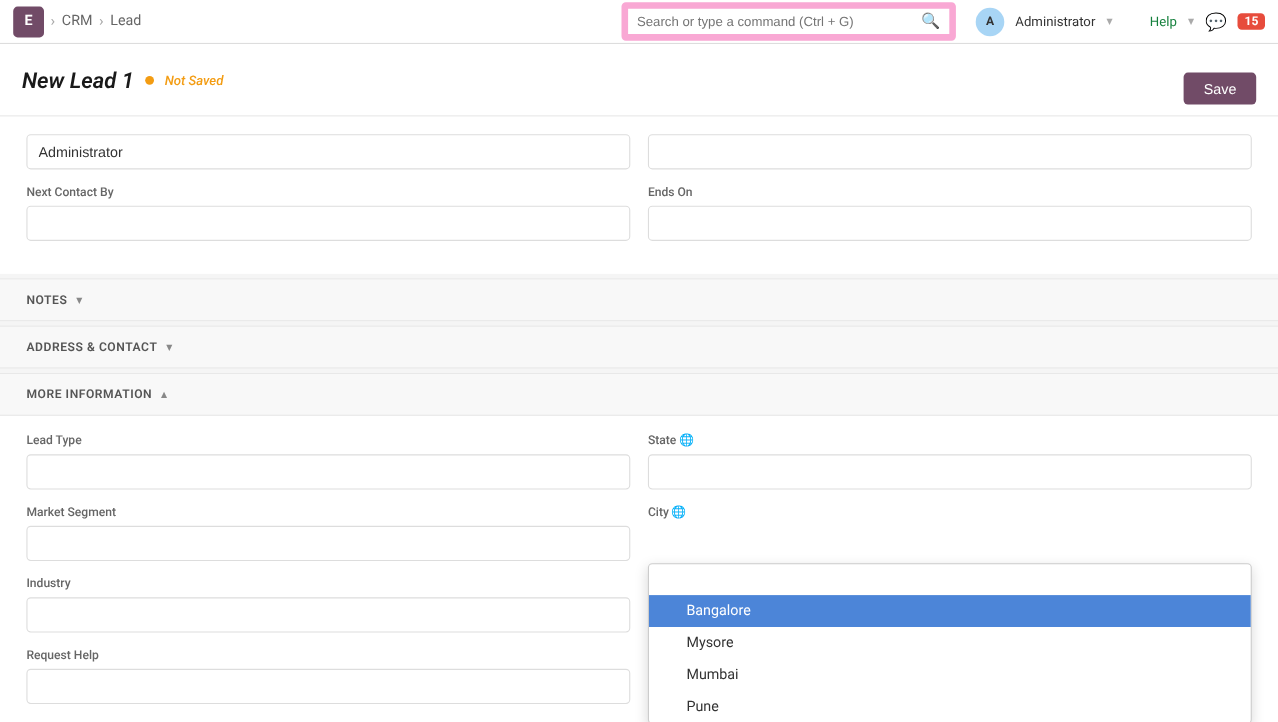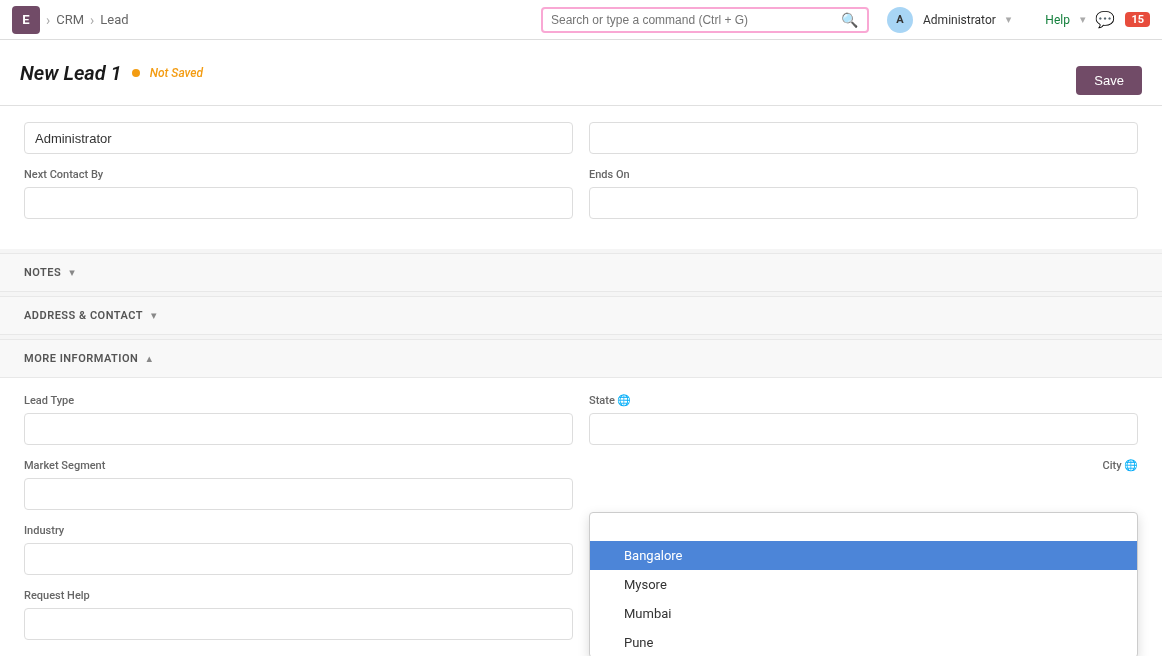--- a/index.html
+++ b/index.html
@@ -25,24 +25,24 @@
     }
     .nav-separator {
       color: #aaa; font-size: 14px;
     }
     .nav-breadcrumb {
       color: #666; font-size: 13px; cursor: pointer;
     }
     .nav-search {
       margin-left: auto;
       display: flex; align-items: center;
-      border: 2px solid #f9a8d4;
+      border: 6px solid #f9a8d4;
       border-radius: 4px;
       padding: 3px 8px;
-      width: 328px;
+      width: 304px;
       background: #fff;
     }
     .nav-search input {
       border: none; outline: none; flex: 1; font-size: 12px; color: #666;
     }
     .nav-search-icon { color: #999; font-size: 14px; }
     .nav-right {
       display: flex; align-items: center; gap: 10px; margin-left: 12px;
     }
     .nav-avatar {
@@ -137,21 +137,21 @@
     .section-header-title {
       font-size: 11px;
       font-weight: 600;
       color: #555;
       letter-spacing: 0.5px;
       text-transform: uppercase;
     }
     .section-chevron { color: #888; font-size: 11px; }
 
     
-    .dropdown-container { position: relative; text-align: right; }
+    .dropdown-container { position: relative; }
     .dropdown-list {
       position: absolute;
       top: 100%;
       left: 0;
       right: 0;
       background: #fff;
       border: 1px solid #ccc;
       border-radius: 4px;
       z-index: 100;
       box-shadow: 0 4px 12px rgba(0,0,0,0.15);

